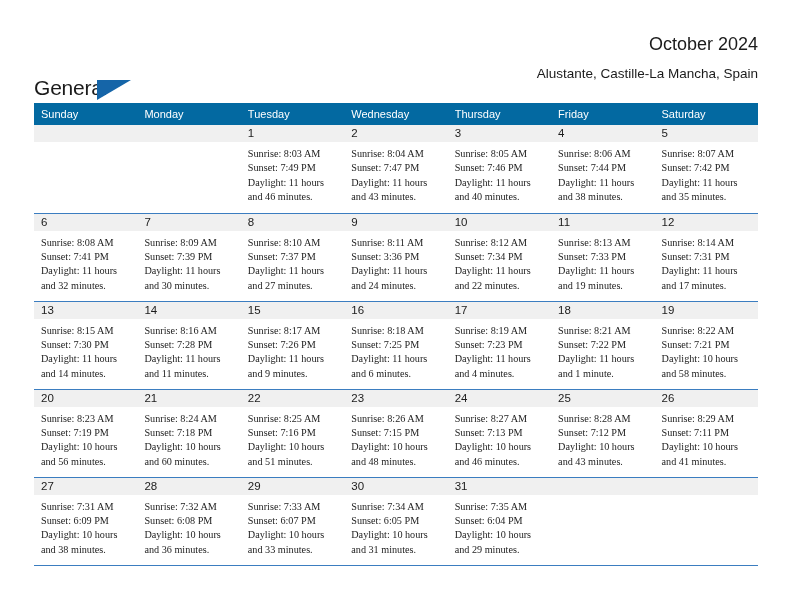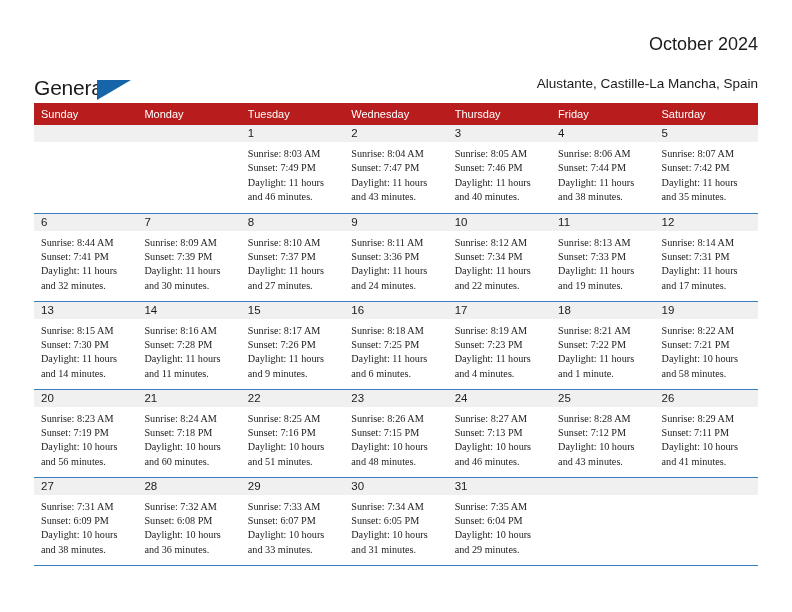--- a/index.html
+++ b/index.html
@@ -78,37 +78,37 @@
     font-weight: normal;
     color: #1b1b1b;
     line-height: 32px;
     white-space: nowrap;
   }
   .cal-subtitle {
     font-size: 13.5px;
     font-weight: normal;
     color: #1b1b1b;
     line-height: 20px;
-    margin-top: 14px;
+    margin-top: 4px;
     white-space: nowrap;
     text-align: center;
   }
 
   
   .calendar {
     position: absolute;
     left: 34px;
     top: 103px;
     width: 724px;
     border-collapse: collapse;
     table-layout: fixed;
   }
 
   .calendar th {
-    background: #b91c1c;
+    background: #0369a1;
     color: #ffffff;
     font-size: 11px;
     font-weight: normal;
     text-align: left;
     padding: 5px 0 5px 7px;
     height: 20px;
     box-sizing: border-box;
     border: none;
   }
 
@@ -261,21 +261,21 @@
                 <div>and 35 minutes.</div>
               </div>
             </div>
           </td>
         </tr>
         <tr>
           <td>
             <div class="cell-inner">
               <div class="daynum-strip">6</div>
               <div class="cell-lines">
-                <div>Sunrise: 8:44 AM</div>
+                <div>Sunrise: 8:08 AM</div>
                 <div>Sunset: 7:41 PM</div>
                 <div>Daylight: 11 hours</div>
                 <div>and 32 minutes.</div>
               </div>
             </div>
           </td>
           <td>
             <div class="cell-inner">
               <div class="daynum-strip">7</div>
               <div class="cell-lines">

